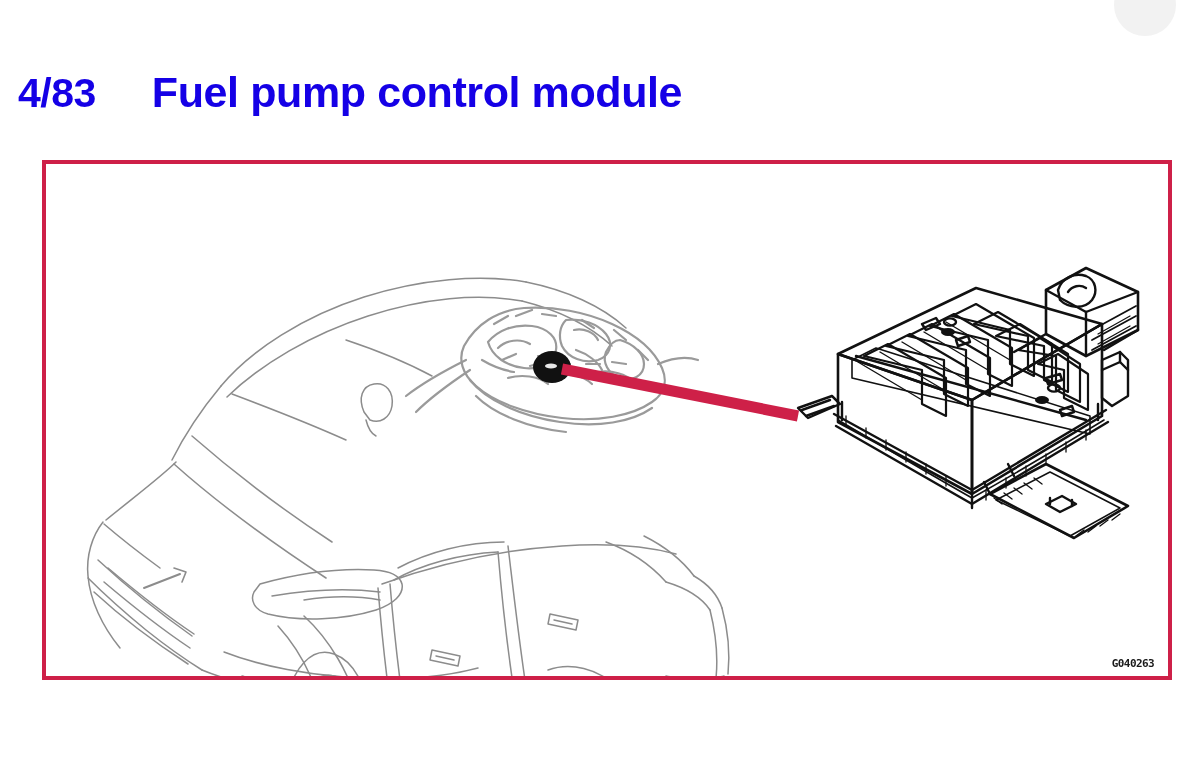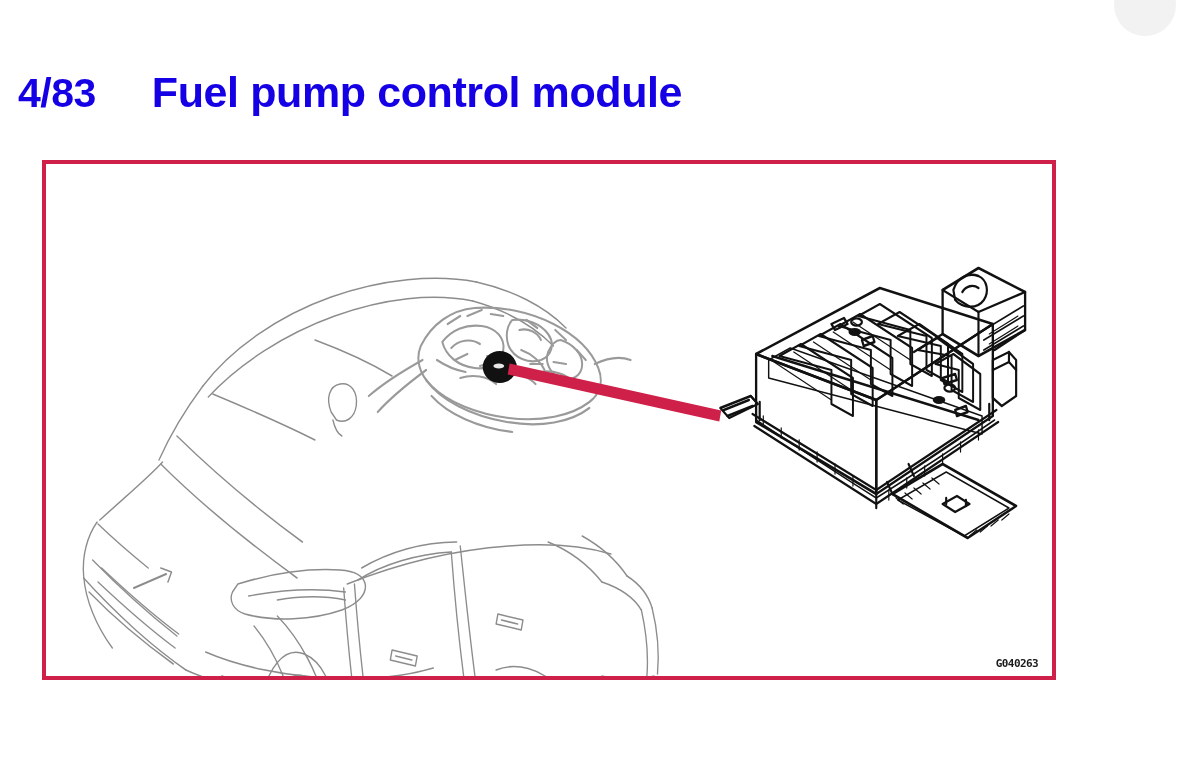--- a/index.html
+++ b/index.html
@@ -51,21 +51,21 @@
     color: #1500e6;
     margin-left: 56px;
     letter-spacing: -0.4px;
   }
 
   
   .figure-frame {
     position: absolute;
     left: 42px;
     top: 160px;
-    width: 1014px;
+    width: 1130px;
     height: 520px;
     border: 4px solid #ce2048;
     background: #ffffff;
     box-sizing: border-box;
   }
   .figure-canvas {
     position: absolute;
     inset: 0;
     width: 100%;
     height: 100%;

